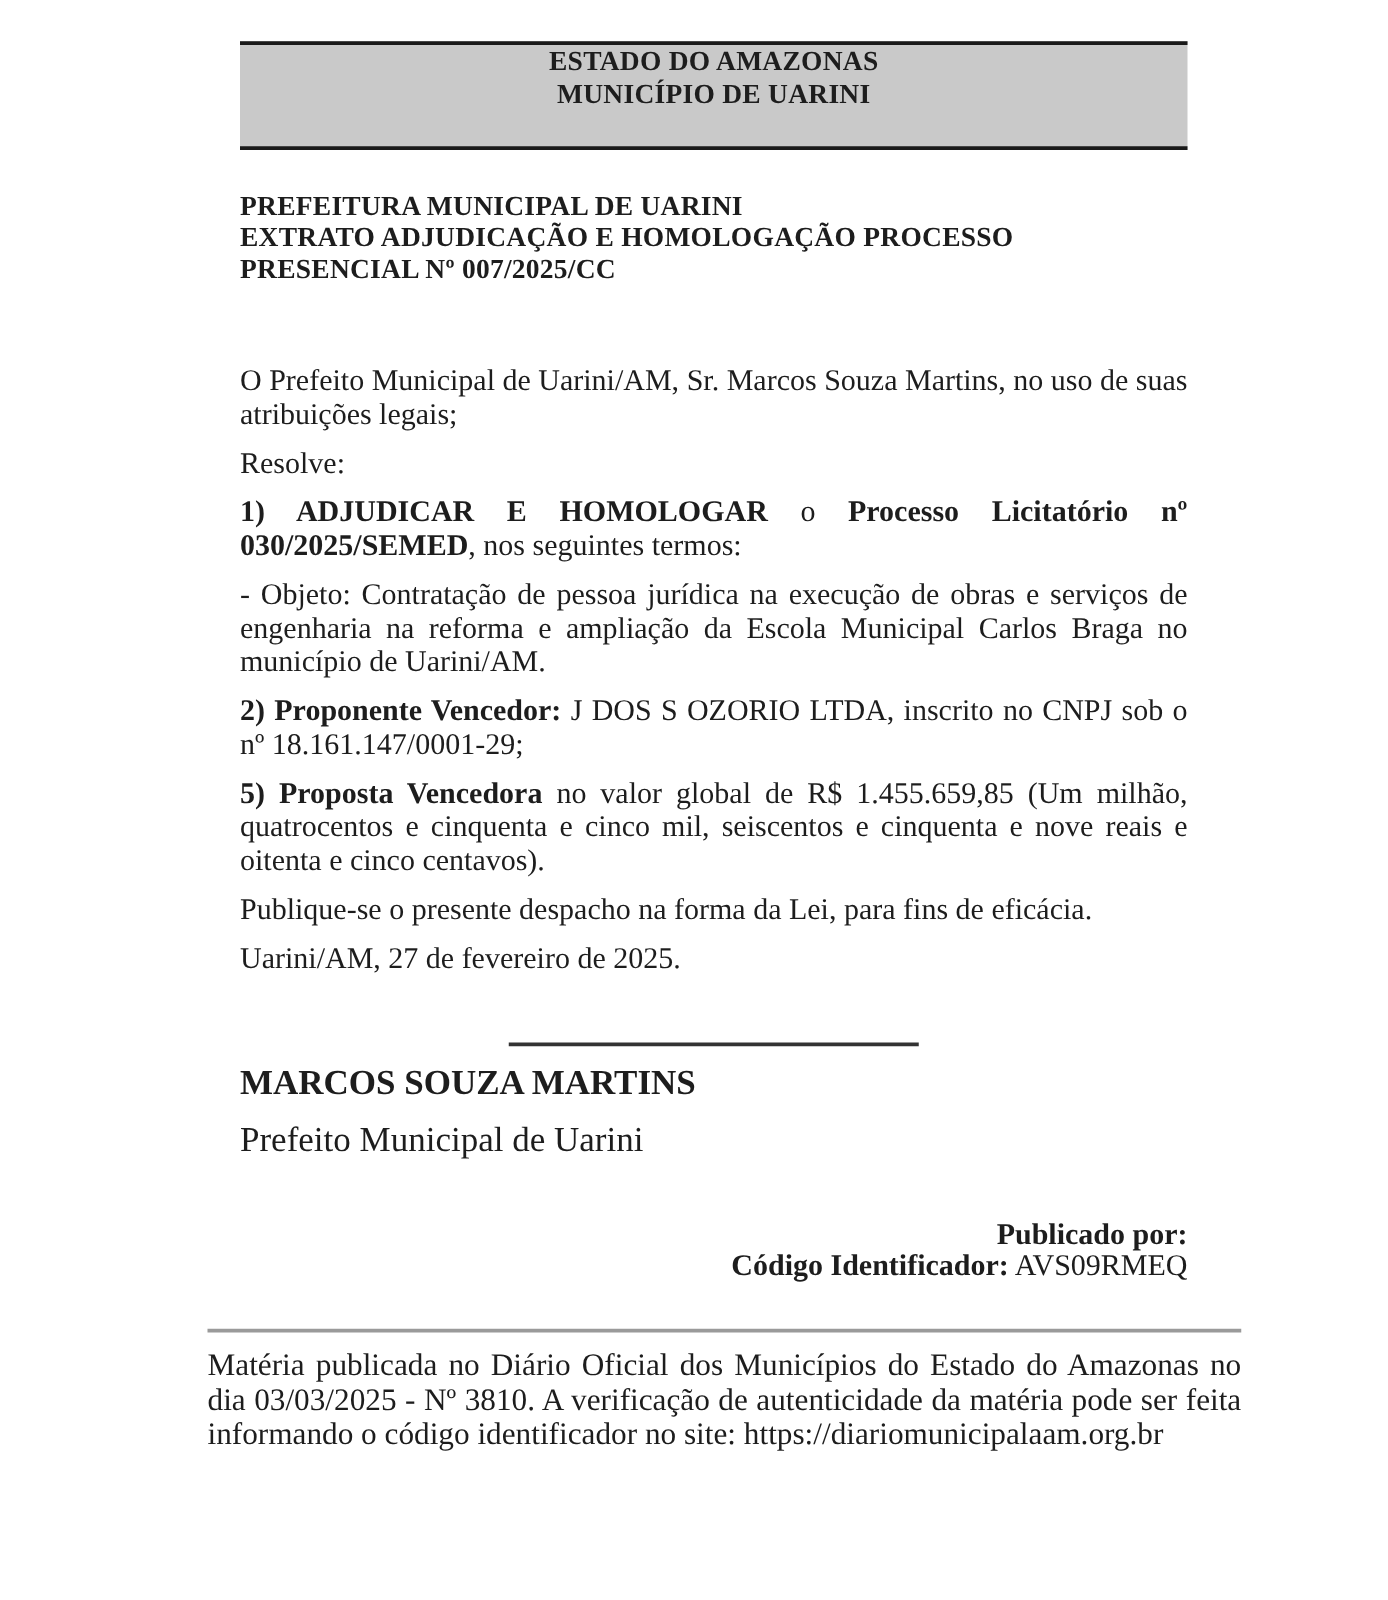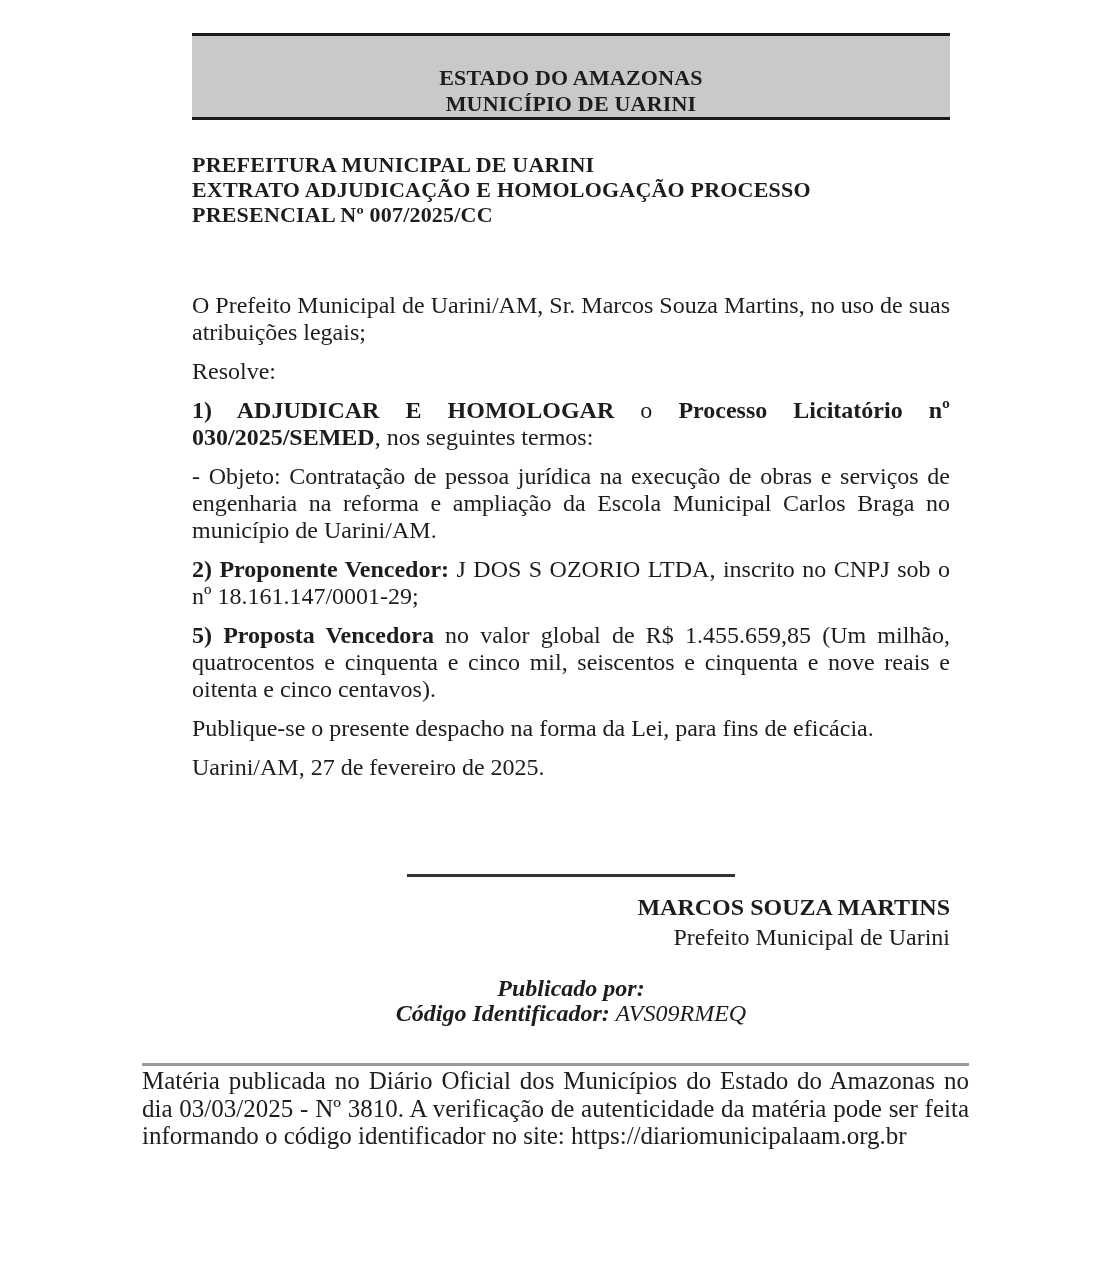--- a/index.html
+++ b/index.html
@@ -18,21 +18,21 @@
     color:var(--text);
     font-family:"Liberation Serif","DejaVu Serif",serif;
     overflow:hidden;
   }
   
   .header-box{
     position:absolute;left:192px;top:33px;width:758px;height:87px;
     background:var(--header-box-bg);
     border-top:3px solid var(--rule-dark);
     border-bottom:3px solid var(--rule-dark);
-    display:flex;flex-direction:column;justify-content:flex-end;align-items:center;
+    display:flex;flex-direction:column;justify-content:flex-start;align-items:center;
     font-weight:bold;font-size:22px;line-height:26px;
     letter-spacing:.2px;
   }
   
   .title-block{
     position:absolute;left:192px;top:152px;width:758px;
     text-align:left;font-weight:bold;font-size:22px;line-height:25px;
     letter-spacing:.2px;
   }
   
@@ -44,40 +44,40 @@
     text-align:justify;
     margin-bottom:12px;
   }
   .b{font-weight:bold;}
   .dateline{
     text-align:center;
     margin-top:8px;
   }
   
   .sig-block{
-    position:absolute;left:192px;top:874px;width:758px;
-    text-align:right;font-size:24px;
+    position:absolute;left:192px;top:834px;width:758px;
+    text-align:left;font-size:28px;
   }
   .sig-line{
     width:328px;margin:0 auto;
     border-top:3px solid #333333;
     height:0;
   }
   .sig-name{font-weight:bold;margin-top:17px;line-height:26px;}
-  .sig-role{margin-top:4px;line-height:26px;}
+  .sig-role{margin-top:20px;line-height:26px;}
   
   .pub-block{
     position:absolute;left:192px;top:976px;width:758px;
-    text-align:center;font-size:24px;line-height:25px;font-style:italic;
+    text-align:right;font-size:24px;line-height:25px;
   }
   
   .footer{
-    position:absolute;left:142px;top:1063px;width:827px;
+    position:absolute;left:166px;top:1063px;width:827px;
     border-top:3px solid var(--rule-gray);
-    padding-top:1px;
+    padding-top:13px;
     font-size:25px;line-height:27.5px;
   }
   .footer p{text-align:justify;}
 </style>
 </head>
 <body>
 
 <div class="page">
 
   <div class="header-box">

